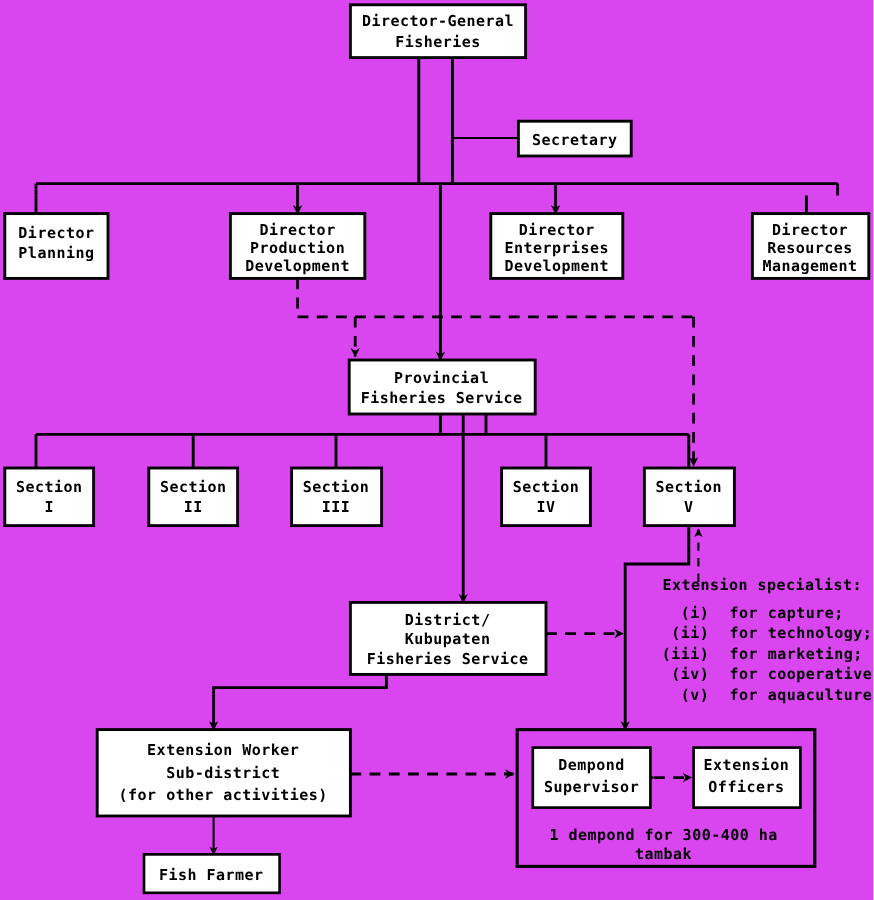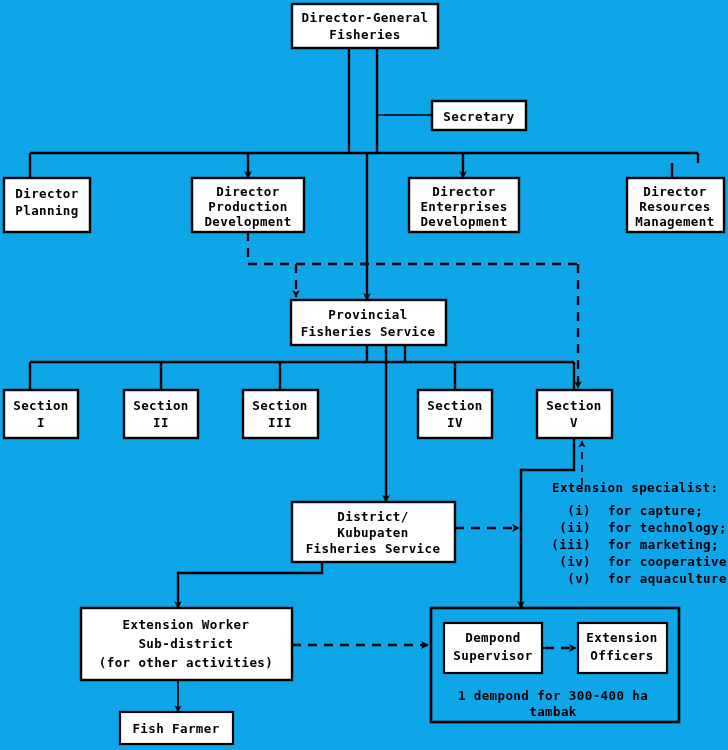--- a/index.html
+++ b/index.html
@@ -4,21 +4,21 @@
 <style>
   html, body {
     margin: 0;
     padding: 0;
     background: #ffffff;
   }
   #chart-root {
     position: relative;
     width: 728px;
     height: 750px;
-    background: #0ea5e9;
+    background: #d946ef;
     font-family: "DejaVu Sans Mono", "Liberation Mono", monospace;
   }
   svg.layer {
     position: absolute;
     left: 0;
     top: 0;
     width: 728px;
     height: 750px;
   }
   .box-rect {

